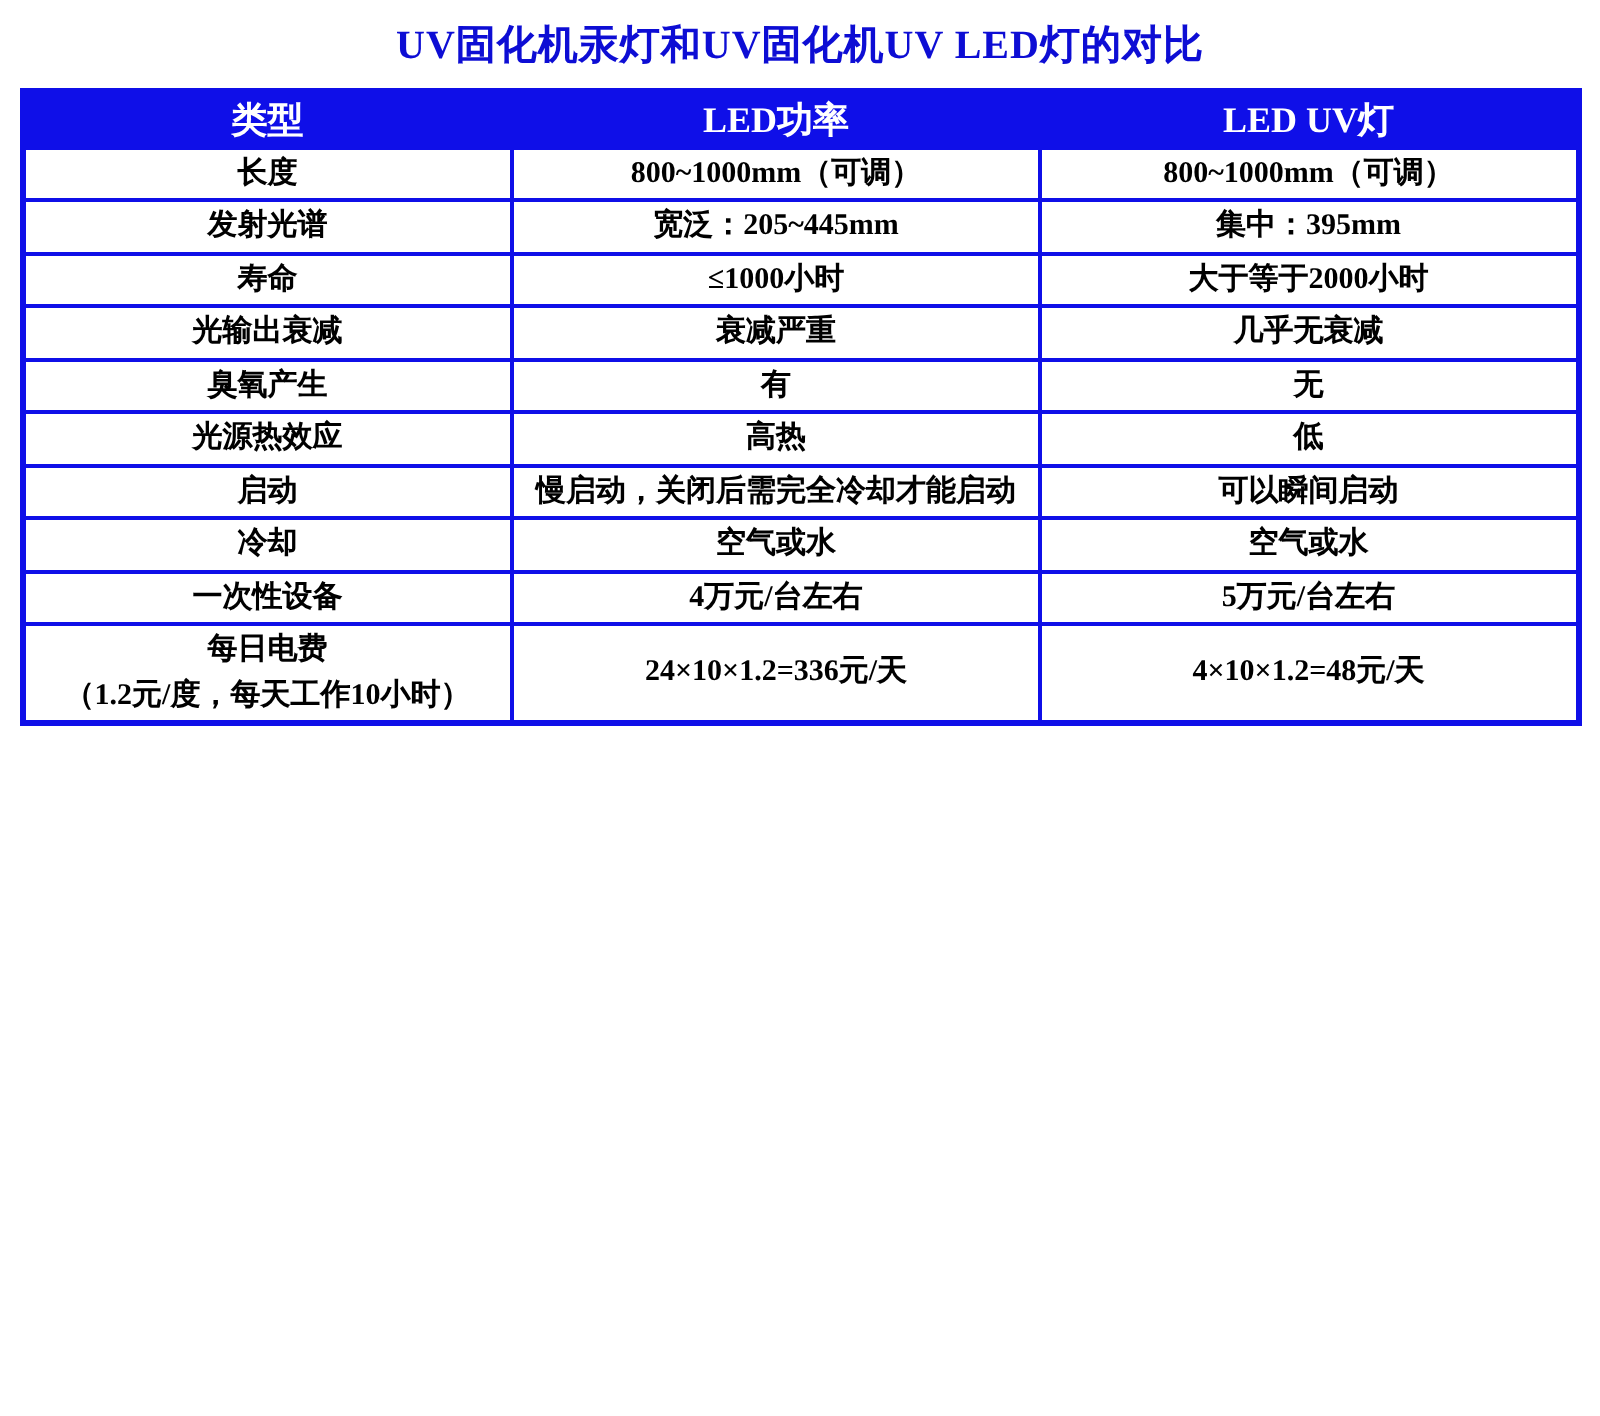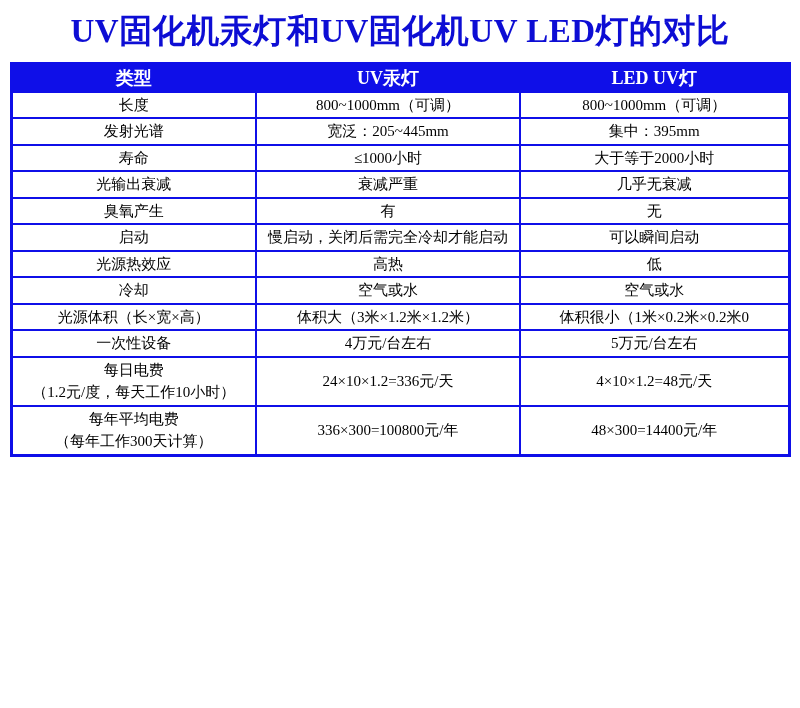--- a/index.html
+++ b/index.html
@@ -12,21 +12,21 @@
   * { box-sizing: border-box; }
   html, body {
     margin: 0; padding: 0;
     width: 800px; height: 708px;
     background: var(--bg);
     font-family: "Liberation Serif", "DejaVu Serif", serif;
   }
   .page-title {
     margin: 9px 0 8px 0;
     text-align: center;
-    font-size: 33px;
+    font-size: 20px;
     font-weight: bold;
     color: var(--title-blue);
     letter-spacing: 0.5px;
   }
   table.compare {
     width: 670px;
     margin: 0 auto;
     border-collapse: collapse;
     table-layout: fixed;
     border: 3px solid var(--blue);
@@ -44,20 +44,21 @@
     padding: 0 2px;
     text-align: center;
   }
   table.compare td {
     color: var(--body-text);
     font-size: 15px;
     text-align: center;
     vertical-align: middle;
     padding: 1px 3px;
     line-height: 1.5;
+    font-weight: bold;
   }
   tr.lines-1 td { height: 22px; }
   tr.lines-2 td { height: 46px; }
   tr.lines-3 td { height: 70px; }
   .line { white-space: nowrap; }
 </style>
 </head>
 <body>
 
 <div class="page">
@@ -65,21 +66,21 @@
 
   <table class="compare">
     <colgroup>
       <col style="width:245px">
       <col style="width:264px">
       <col style="width:269px">
     </colgroup>
     <thead>
       <tr>
         <th>类型</th>
-        <th>UV汞灯</th>
+        <th>LED功率</th>
         <th>LED UV灯</th>
       </tr>
     </thead>
     <tbody>
         <tr class="lines-1">
           <td>
             <div class="line">长度</div>
           </td>
           <td>
             <div class="line">800~1000mm（可调）</div>
@@ -127,60 +128,49 @@
           </td>
           <td>
             <div class="line">有</div>
           </td>
           <td>
             <div class="line">无</div>
           </td>
         </tr>
         <tr class="lines-1">
           <td>
+            <div class="line">光源热效应</div>
+          </td>
+          <td>
+            <div class="line">高热</div>
+          </td>
+          <td>
+            <div class="line">低</div>
+          </td>
+        </tr>
+        <tr class="lines-1">
+          <td>
             <div class="line">启动</div>
           </td>
           <td>
             <div class="line">慢启动，关闭后需完全冷却才能启动</div>
           </td>
           <td>
             <div class="line">可以瞬间启动</div>
           </td>
         </tr>
         <tr class="lines-1">
           <td>
-            <div class="line">光源热效应</div>
-          </td>
-          <td>
-            <div class="line">高热</div>
-          </td>
-          <td>
-            <div class="line">低</div>
-          </td>
-        </tr>
-        <tr class="lines-1">
-          <td>
             <div class="line">冷却</div>
           </td>
           <td>
             <div class="line">空气或水</div>
           </td>
           <td>
             <div class="line">空气或水</div>
-          </td>
-        </tr>
-        <tr class="lines-1">
-          <td>
-            <div class="line">光源体积（长×宽×高）</div>
-          </td>
-          <td>
-            <div class="line">体积大（3米×1.2米×1.2米）</div>
-          </td>
-          <td>
-            <div class="line">体积很小（1米×0.2米×0.2米0</div>
           </td>
         </tr>
         <tr class="lines-1">
           <td>
             <div class="line">一次性设备</div>
           </td>
           <td>
             <div class="line">4万元/台左右</div>
           </td>
           <td>
@@ -192,27 +182,15 @@
             <div class="line">每日电费</div>
             <div class="line">（1.2元/度，每天工作10小时）</div>
           </td>
           <td>
             <div class="line">24×10×1.2=336元/天</div>
           </td>
           <td>
             <div class="line">4×10×1.2=48元/天</div>
           </td>
         </tr>
-        <tr class="lines-2">
-          <td>
-            <div class="line">每年平均电费</div>
-            <div class="line">（每年工作300天计算）</div>
-          </td>
-          <td>
-            <div class="line">336×300=100800元/年</div>
-          </td>
-          <td>
-            <div class="line">48×300=14400元/年</div>
-          </td>
-        </tr>
       </tbody>
   </table>
 </div>
 
 </body></html>

